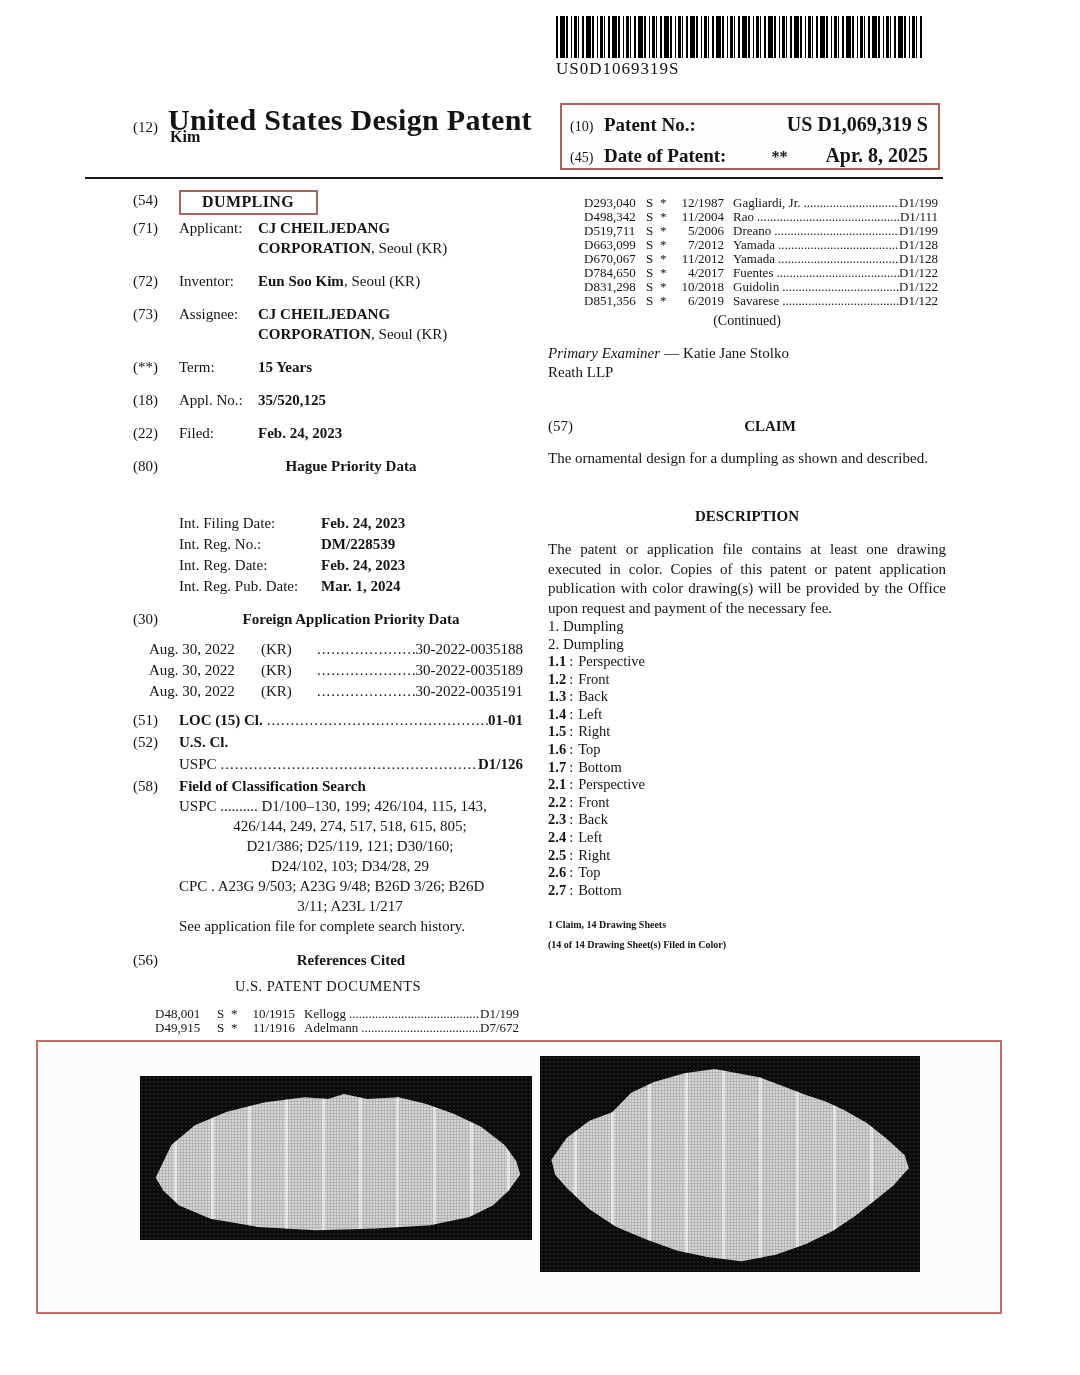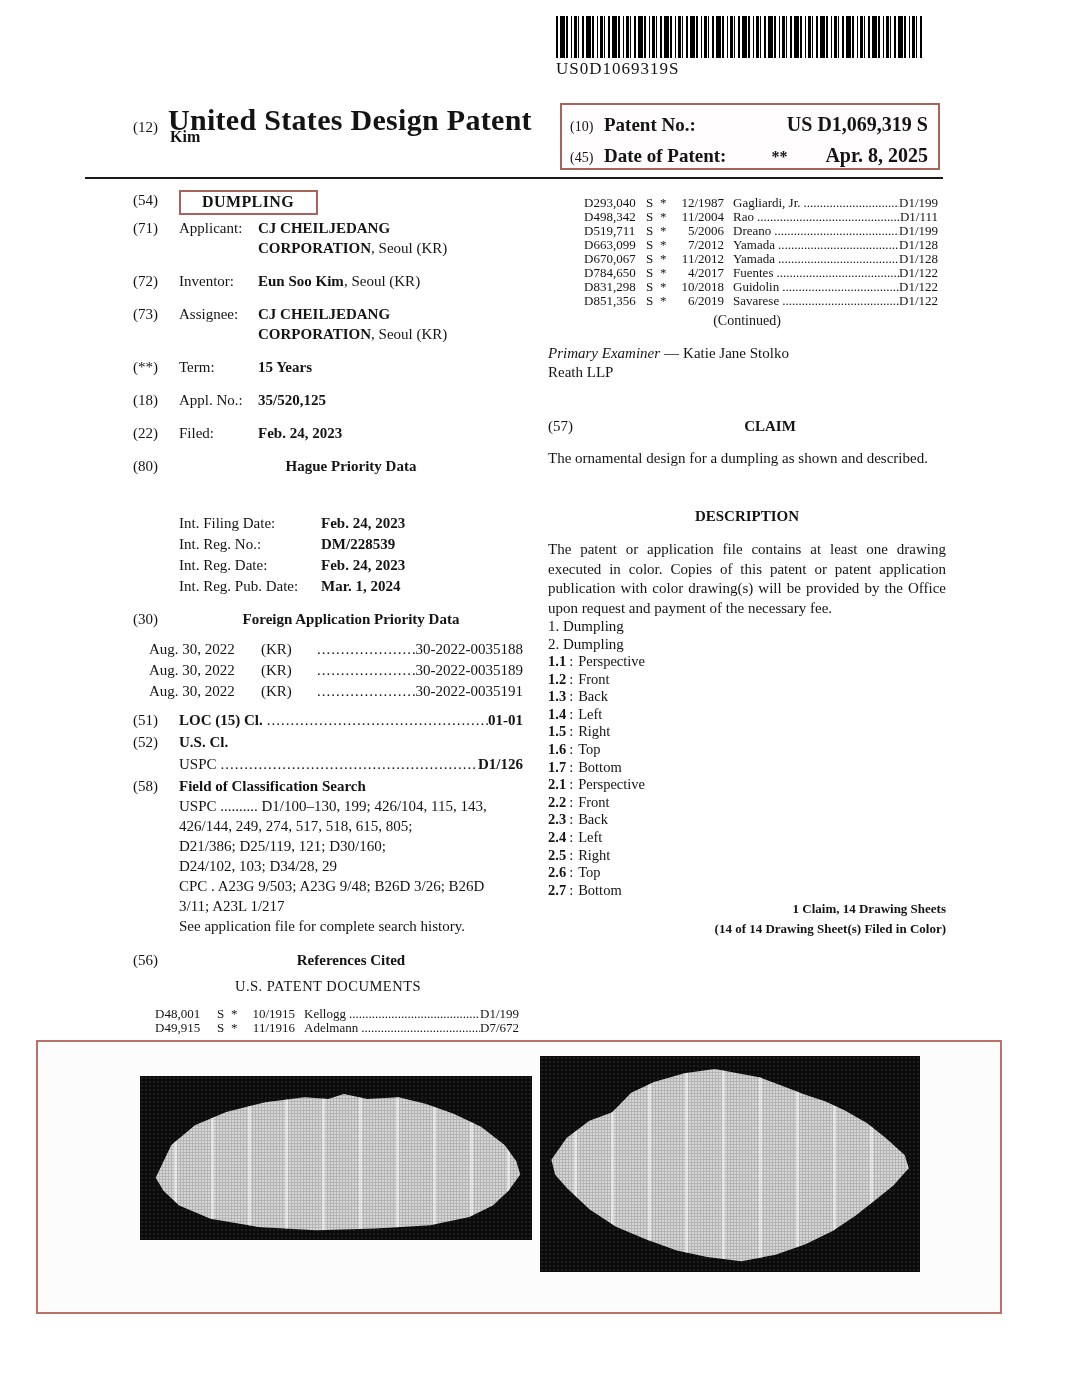--- a/index.html
+++ b/index.html
@@ -48,21 +48,21 @@
   .hague-block { margin-bottom:12px;margin-top:37px; }
 
   .p-row { display:flex; padding-left:16px; line-height:21px; }
   .p-date { width:112px; flex:none; }
   .p-ctry { width:52px; flex:none; }
   .dots { flex:1; overflow:hidden; white-space:nowrap; padding:0 4px; letter-spacing:1px; }
   .prio-block { margin-bottom:8px; }
 
   .uspc-row { display:flex; padding-left:46px; line-height:20px; }
   .f58-line { padding-left:46px; line-height:20px; }
-  .al-r { text-align:left; padding-right:2px; }
+  .al-r { text-align:center; padding-right:2px; }
   .refs-sub { text-align:center; letter-spacing:.5px; margin:8px 0 12px; font-size:14.5px; }
 
   .cite-row { display:flex; font-size:13px; line-height:14px; padding:0 4px 0 22px; }
   .rc-cites .cite-row { padding:0 8px 0 36px; }
   .c-no { width:62px; flex:none; }
   .c-kind { width:14px; flex:none; }
   .c-star { width:14px; flex:none; }
   .c-date { width:50px; flex:none; text-align:right; }
   .c-name { margin-left:9px; }
   .c-dots { flex:1; overflow:hidden; white-space:nowrap; padding:0 3px; }
@@ -71,21 +71,21 @@
   .exam-line { line-height:19px; }
   .dash { margin:0 4px; }
   .f74-line { line-height:19px; }
   .field57 { display:flex; margin:34px 0 13px; line-height:20px; }
   .claim-text { text-align:justify; line-height:19px; }
   .desc-head { text-align:center; font-weight:bold; margin:40px 0 15px; }
   .desc-para { text-align:justify; line-height:19.5px; }
   .list-line { line-height:17.5px; }
   .fig-line { font-size:14.5px; line-height:17.6px; }
   .fig-sep { margin:0 5px 0 3px; }
-  .sheet-note { margin-top:0; text-align:right; font-weight:bold; font-size:13px; line-height:19.5px; }
+  .sheet-note { margin-top:16px; text-align:left; font-weight:bold; font-size:10px; line-height:19.5px; }
 
   
   .frame { position:absolute; left:36px; top:1040px; width:966px; height:274px; border:2px solid #bb7168; background:#fdfcfc; }
   .photo { position:absolute; background-color:#0b0b0b;
     background-image:radial-gradient(rgba(255,255,255,0.08) 1px, transparent 1.2px);
     background-size:4px 4px; }
   .photo-1 { left:102px; top:34px; width:392px; height:164px; }
   .photo-2 { left:502px; top:14px; width:380px; height:216px; }
   .dump { position:absolute; inset:0; background-color:#d6d6d6;
     background-image:

